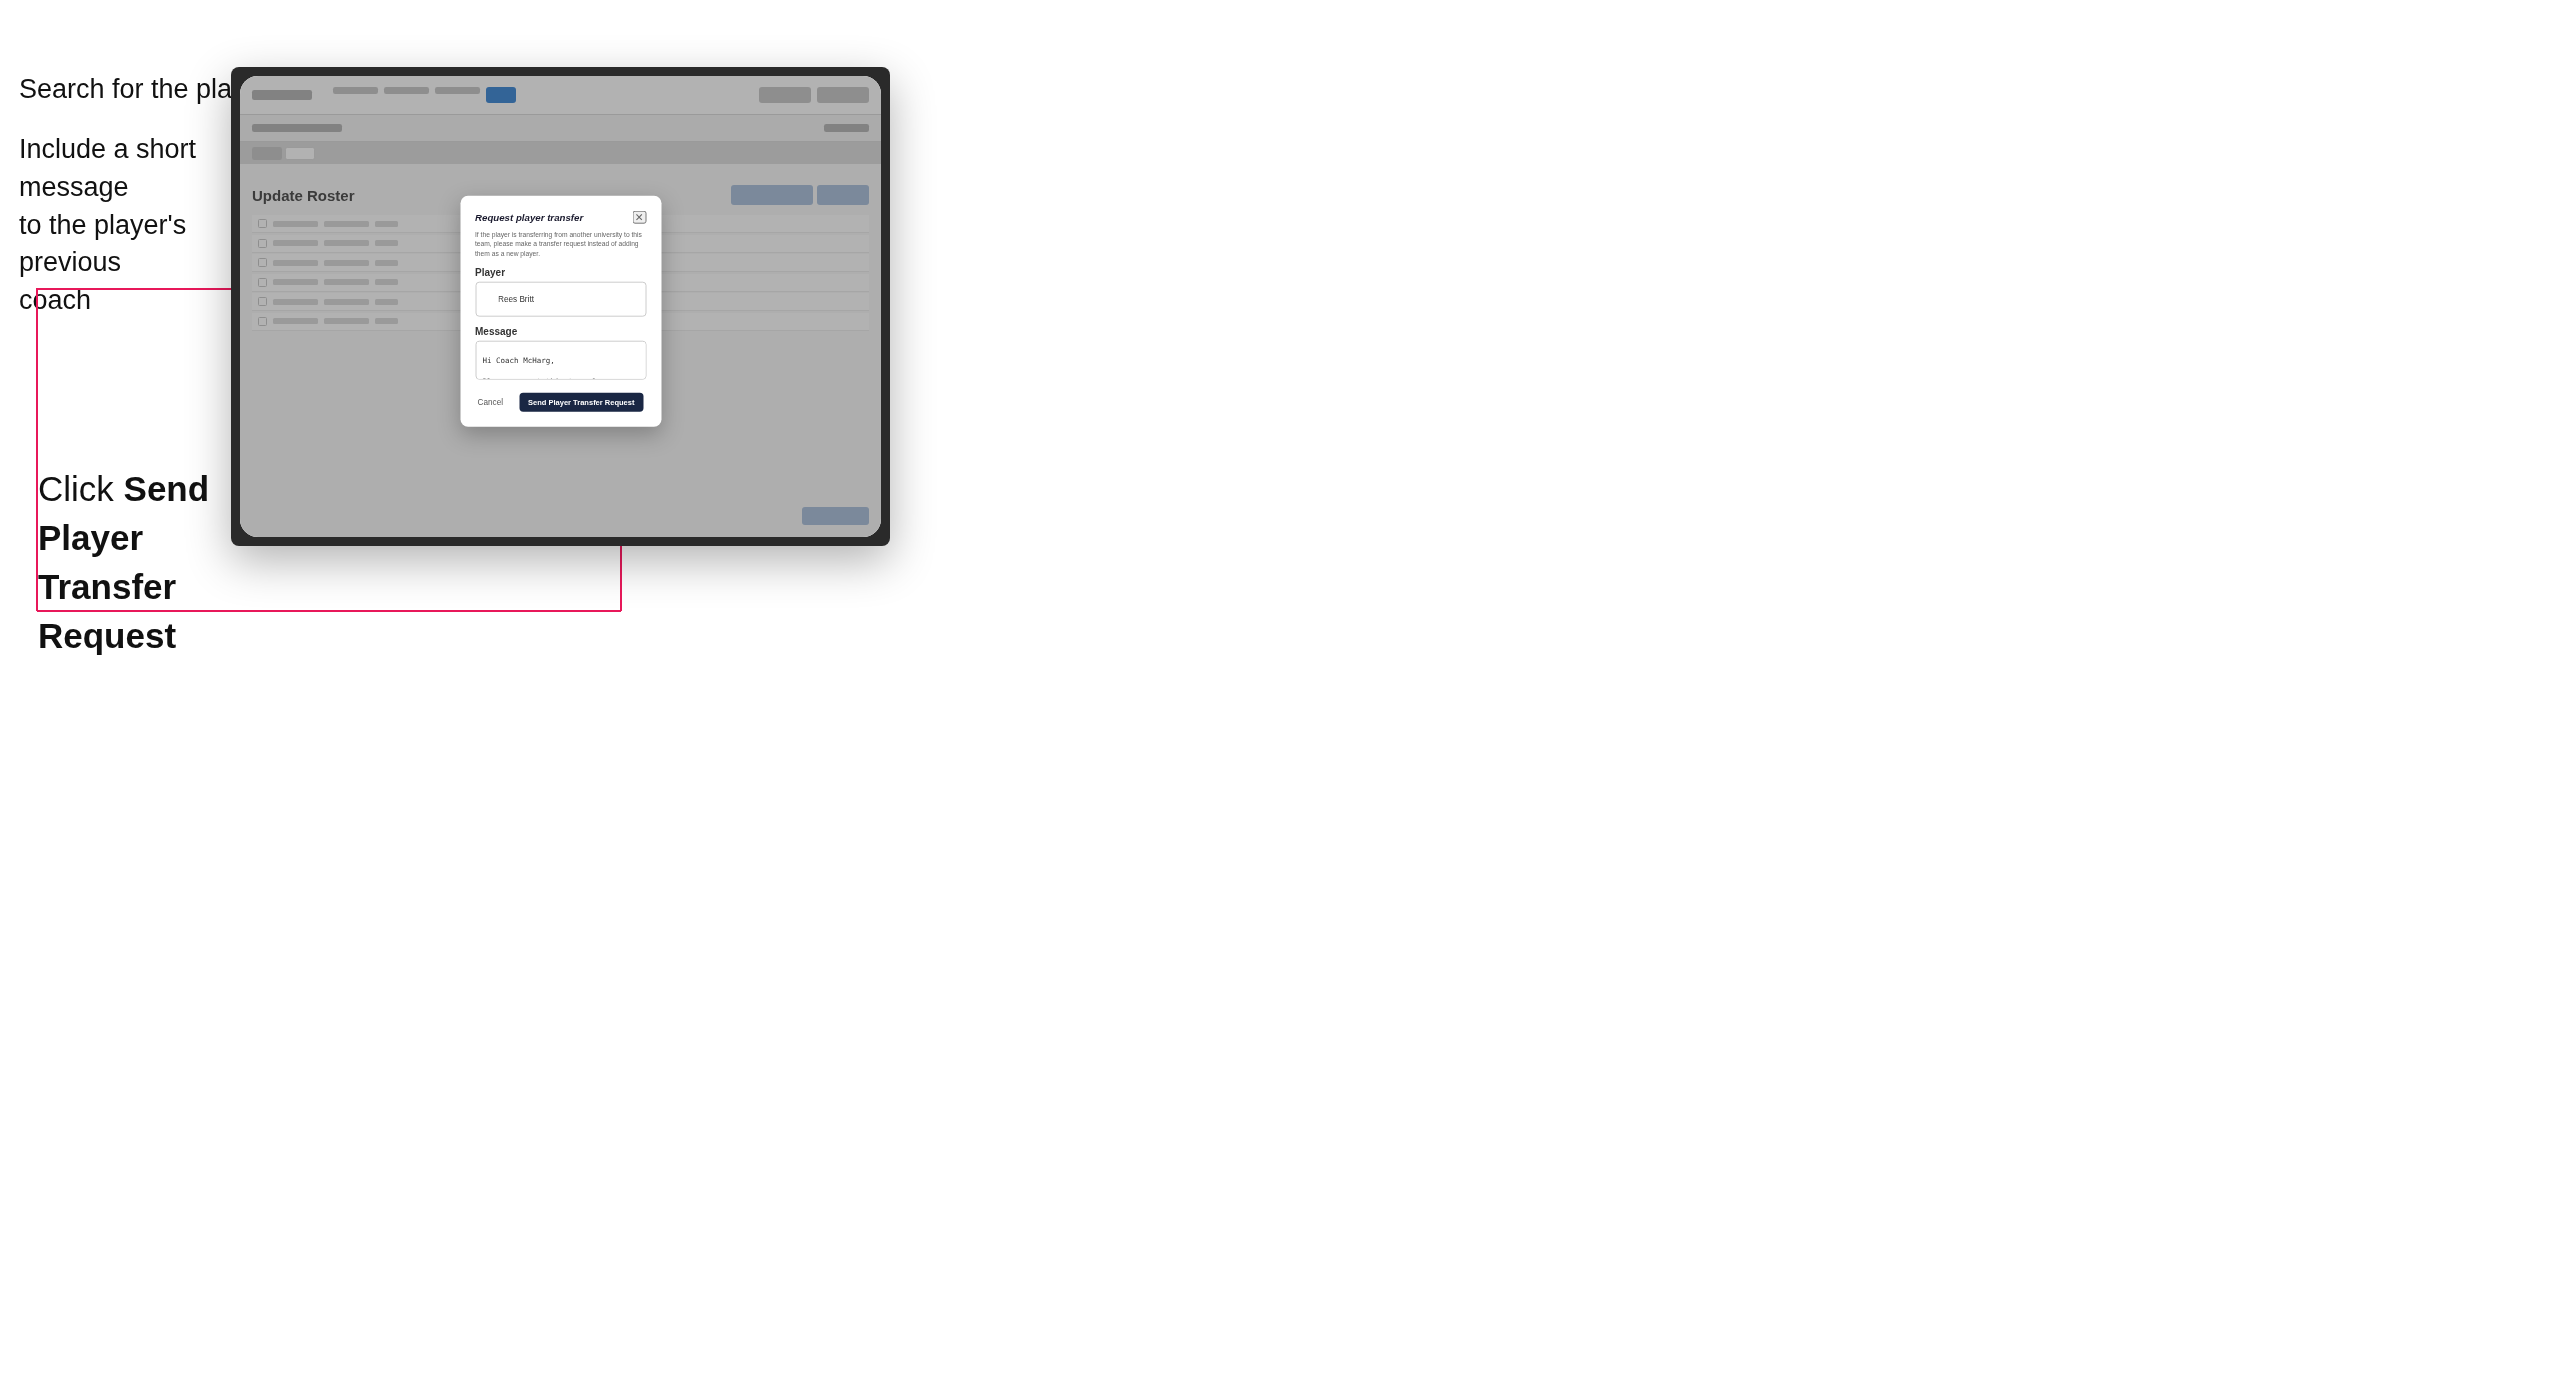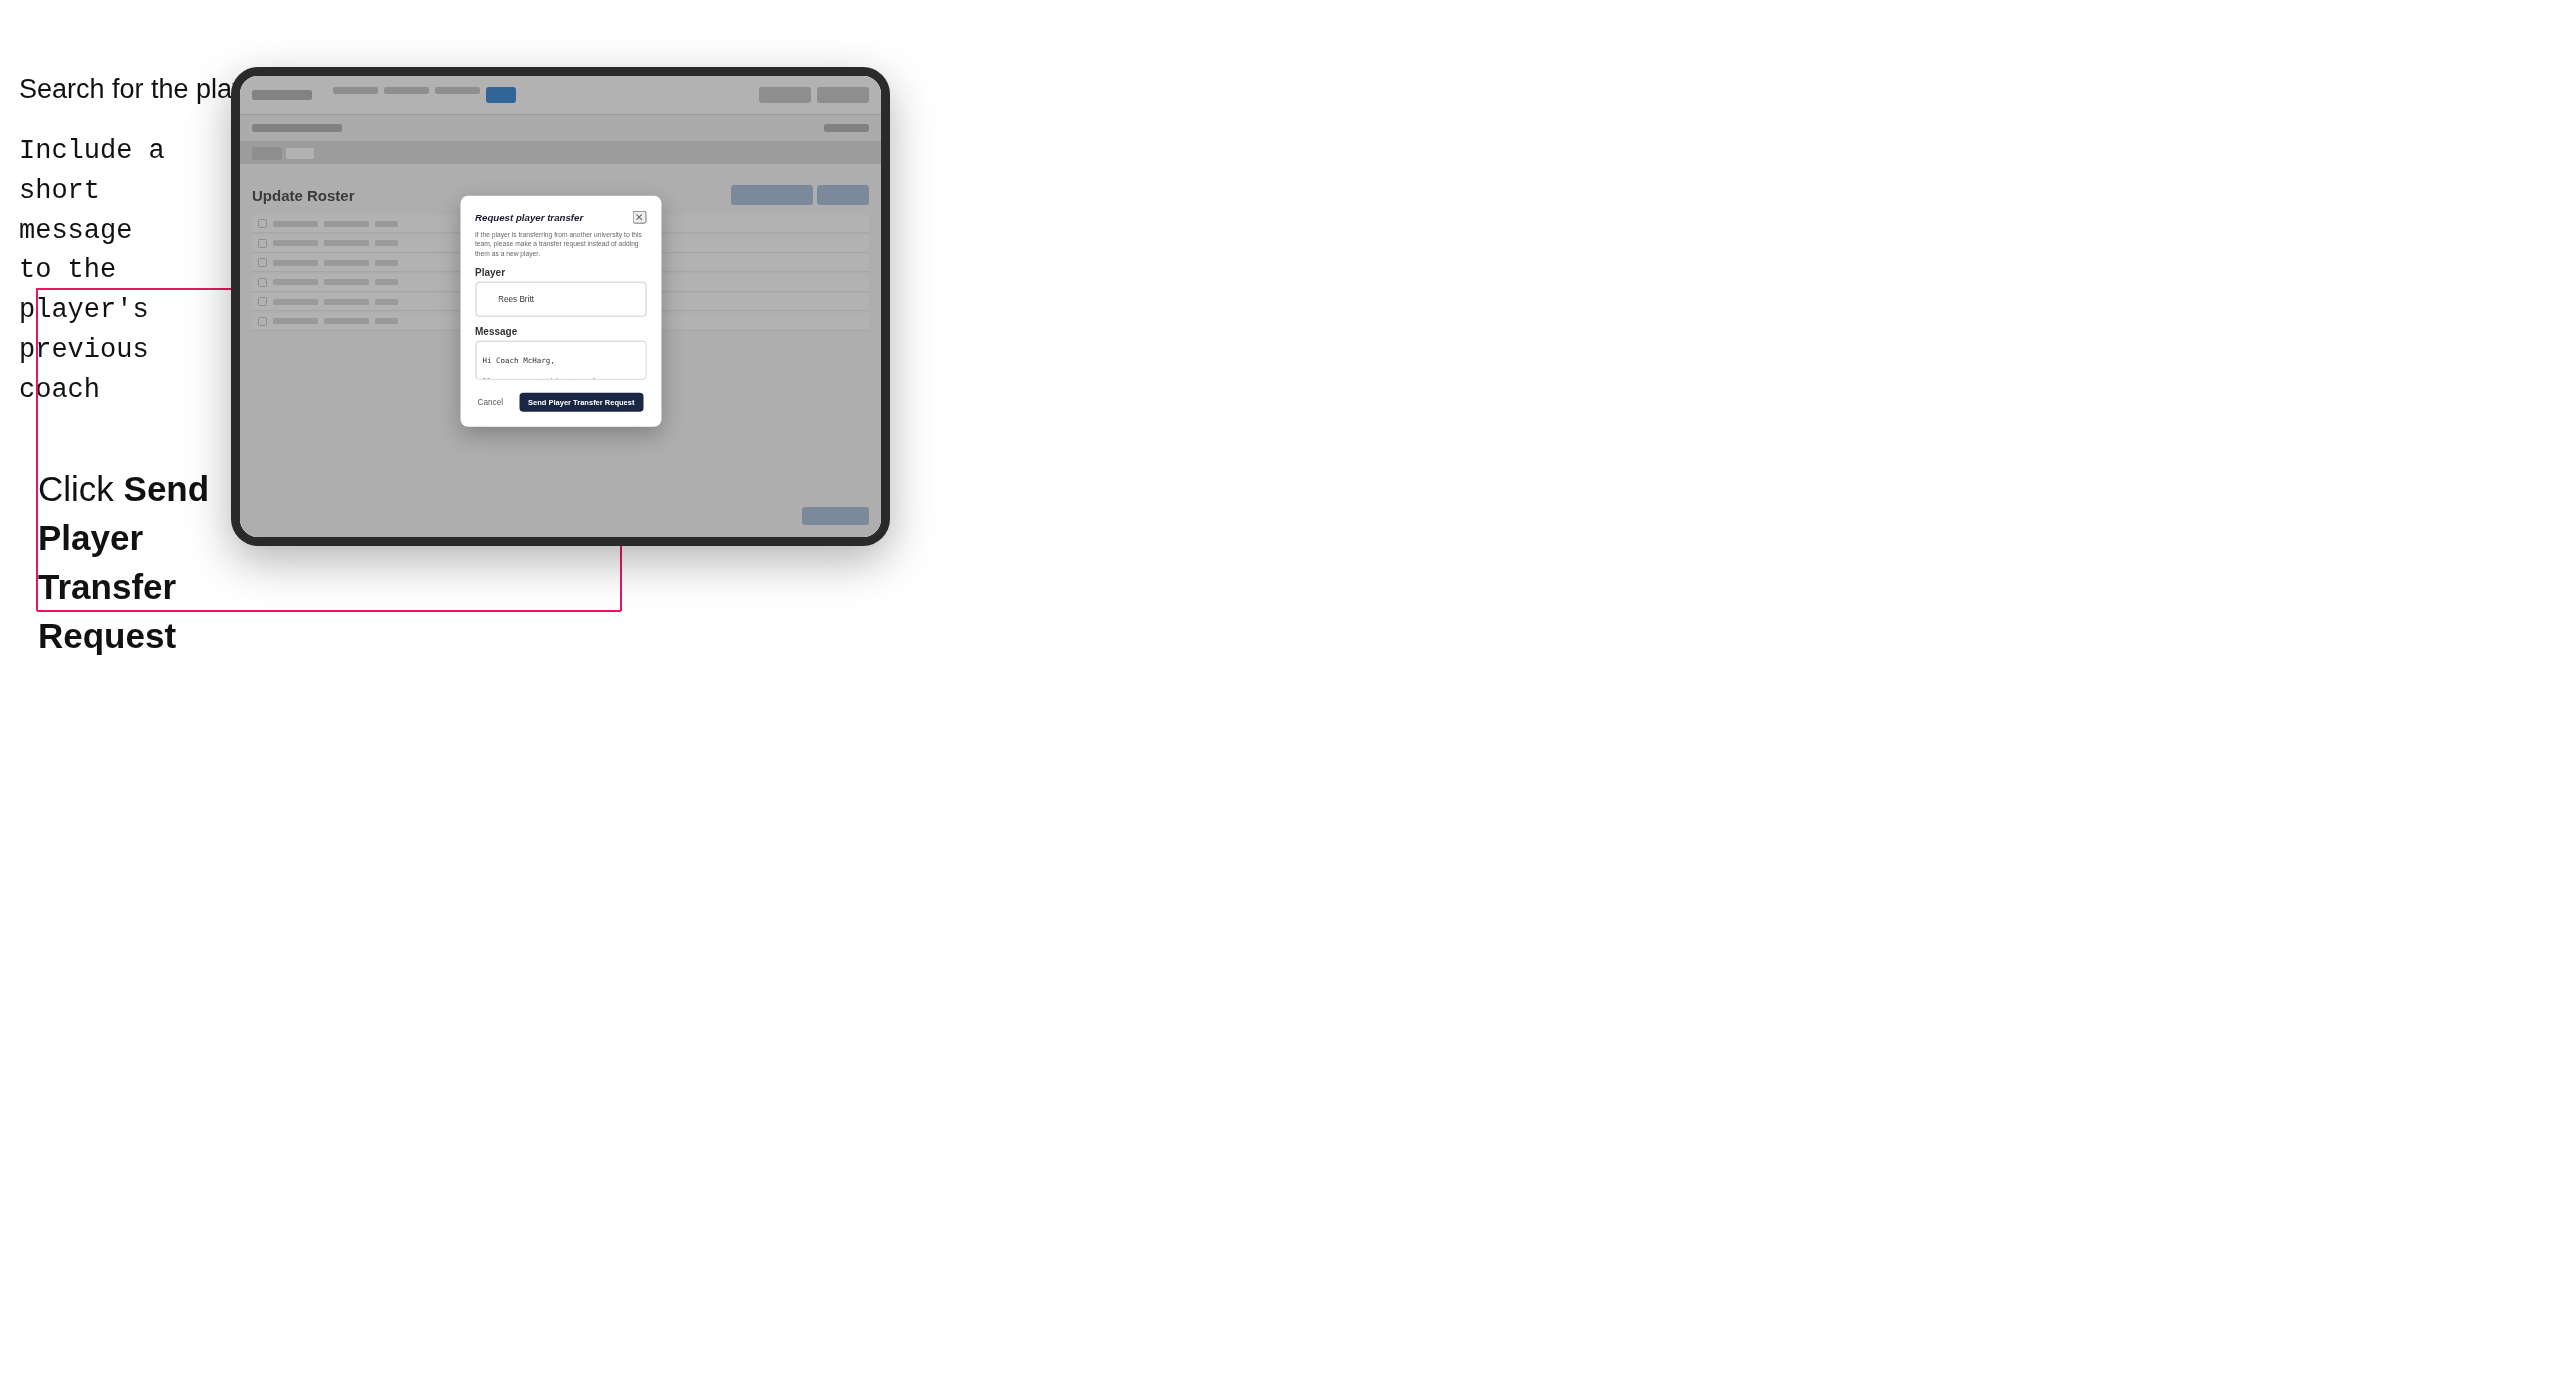--- a/index.html
+++ b/index.html
@@ -48,21 +48,21 @@
     }
 
     
     .tablet-frame {
       position: absolute;
       top: 67px;
       left: 231px;
       width: 659px;
       height: 479px;
       background: #2a2a2a;
-      border-radius: 27px;
+      border-radius: 8px;
       box-shadow: 0 15px 45px rgba(0,0,0,0.3);
       padding: 9px;
     }
 
     .tablet-screen {
       width: 100%;
       height: 100%;
       background: #f0f0f0;
       border-radius: 18px;
       overflow: hidden;
@@ -378,21 +378,21 @@
       font-weight: 600;
       cursor: pointer;
     }
   </style>
 </head>
 <body>
 
 <div class="annotation-search">Search for the player.</div>
 
 <div class="annotation-message">
-  <span style="white-space:pre-line;font-family:Liberation Mono, monospace;">Include a short message
+  <span style="white-space:pre-line;">Include a short message
 to the player's previous
 coach</span>
 </div>
 
 <div class="annotation-click">
   <span>Click </span><strong>Send Player Transfer Request</strong>
 </div>
 
 <div style="position:absolute; top:288px; left:36px; width:1.5px; height:323px; background:#e8185a;"></div>
 

